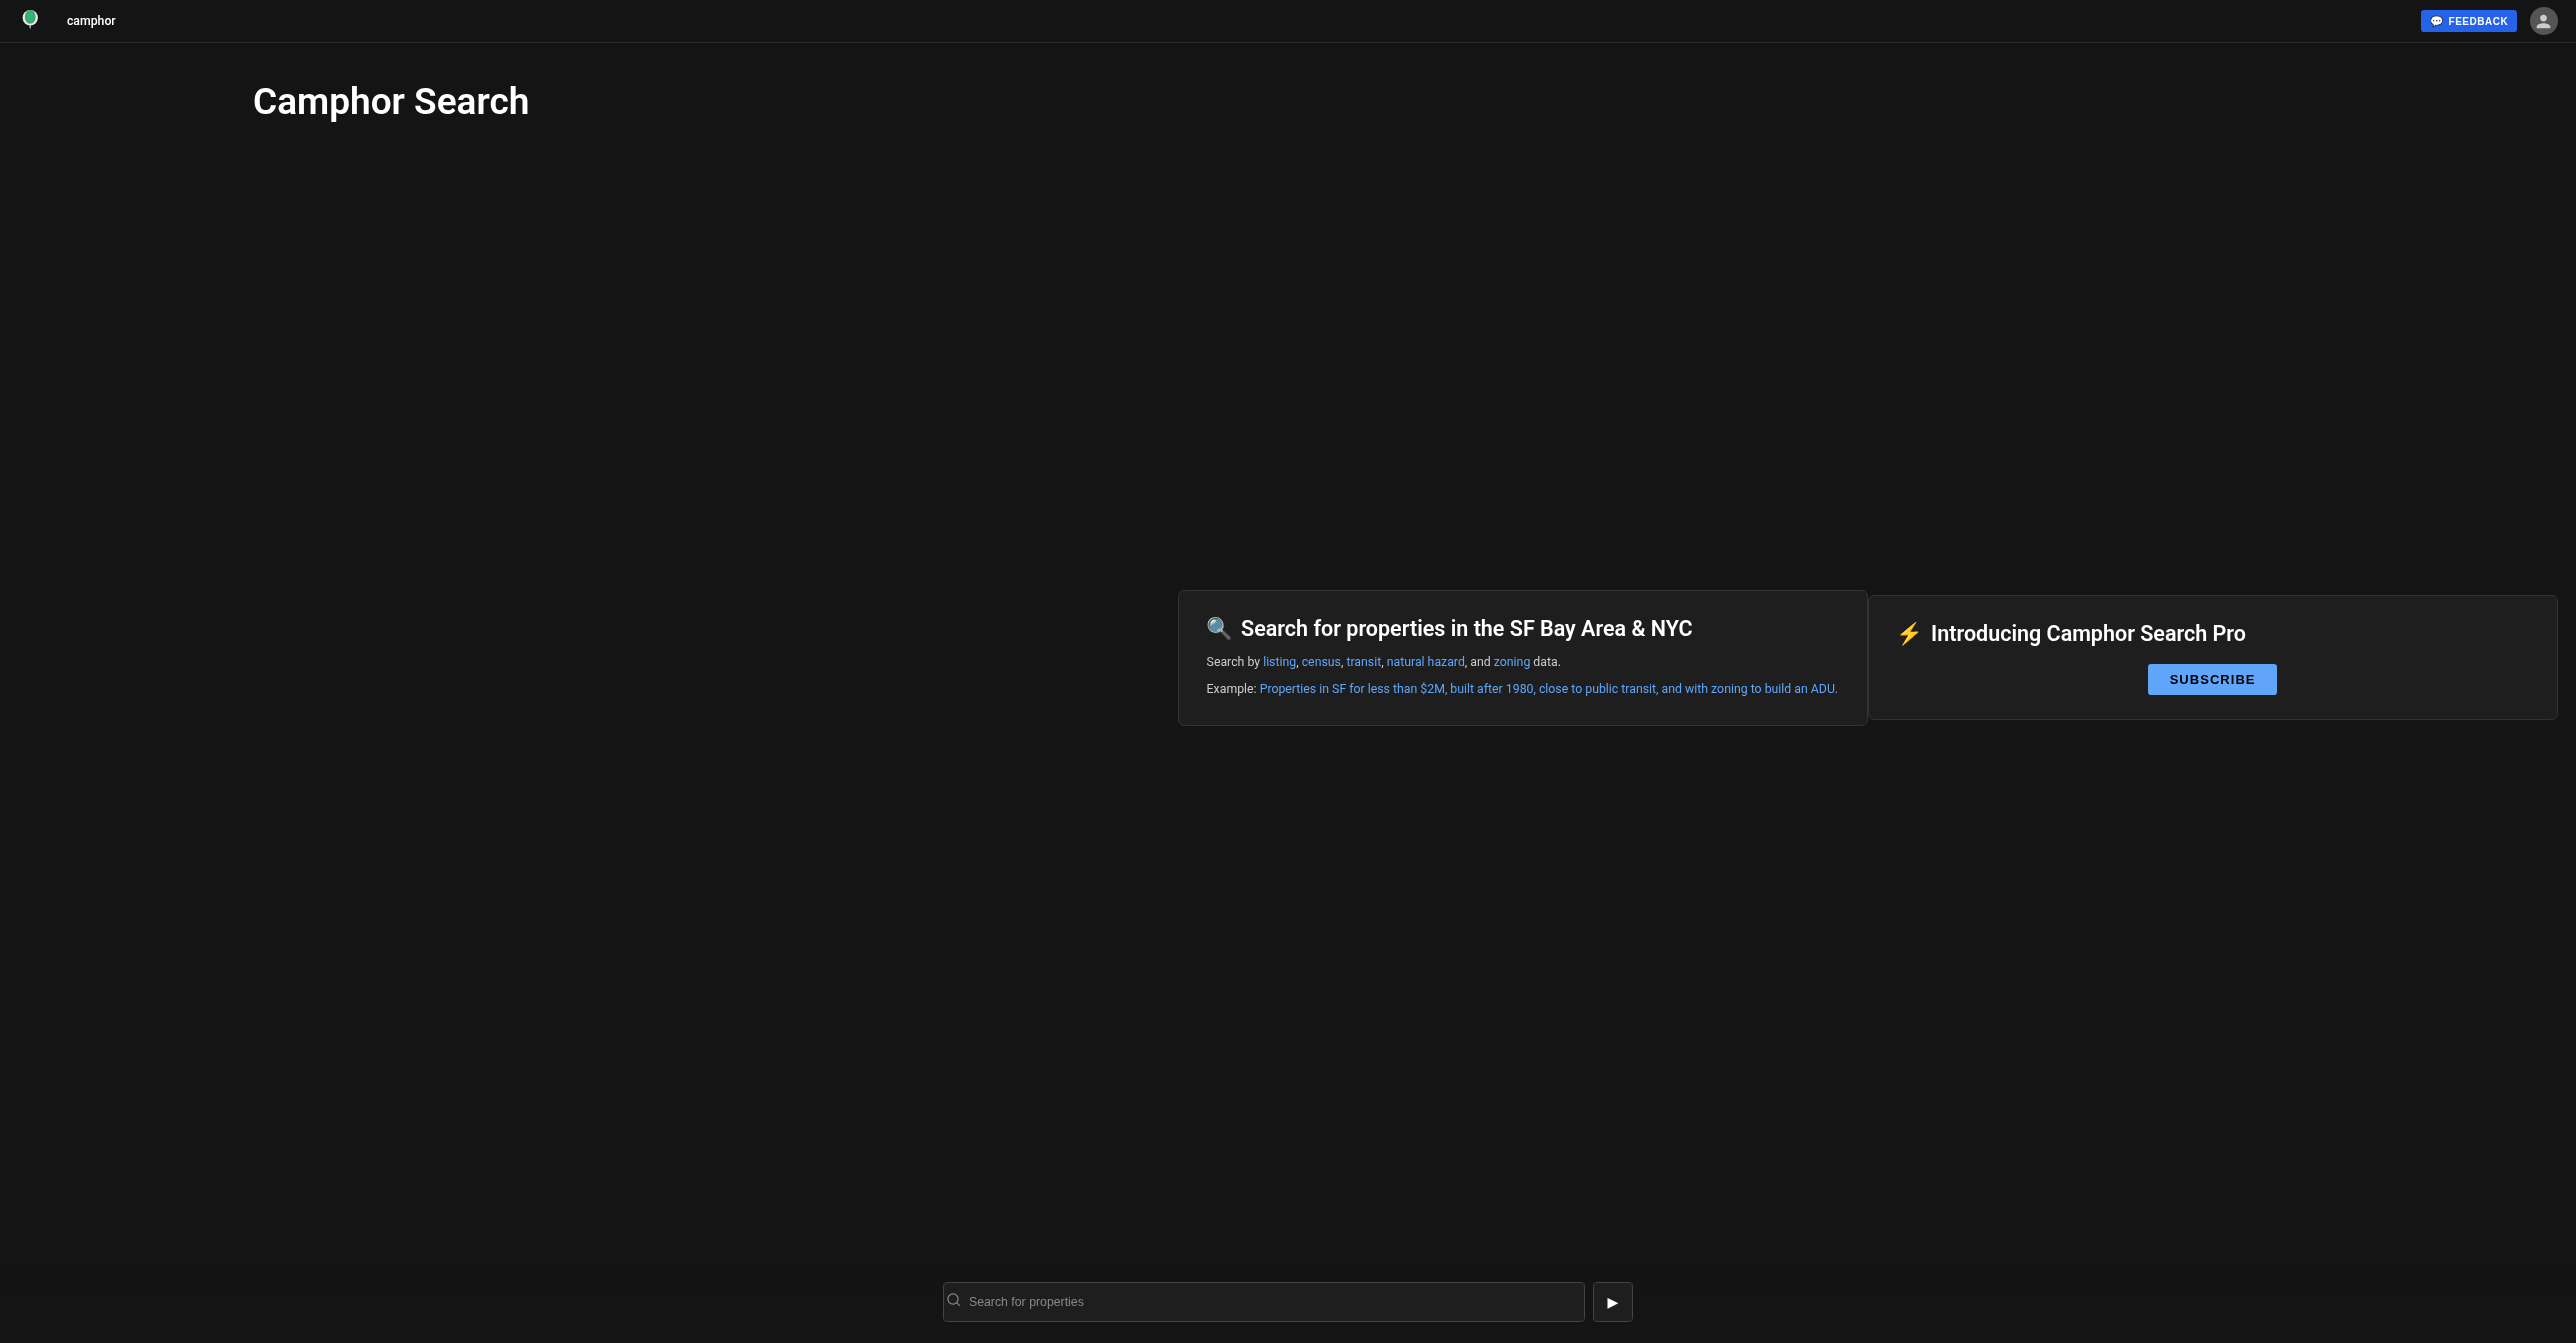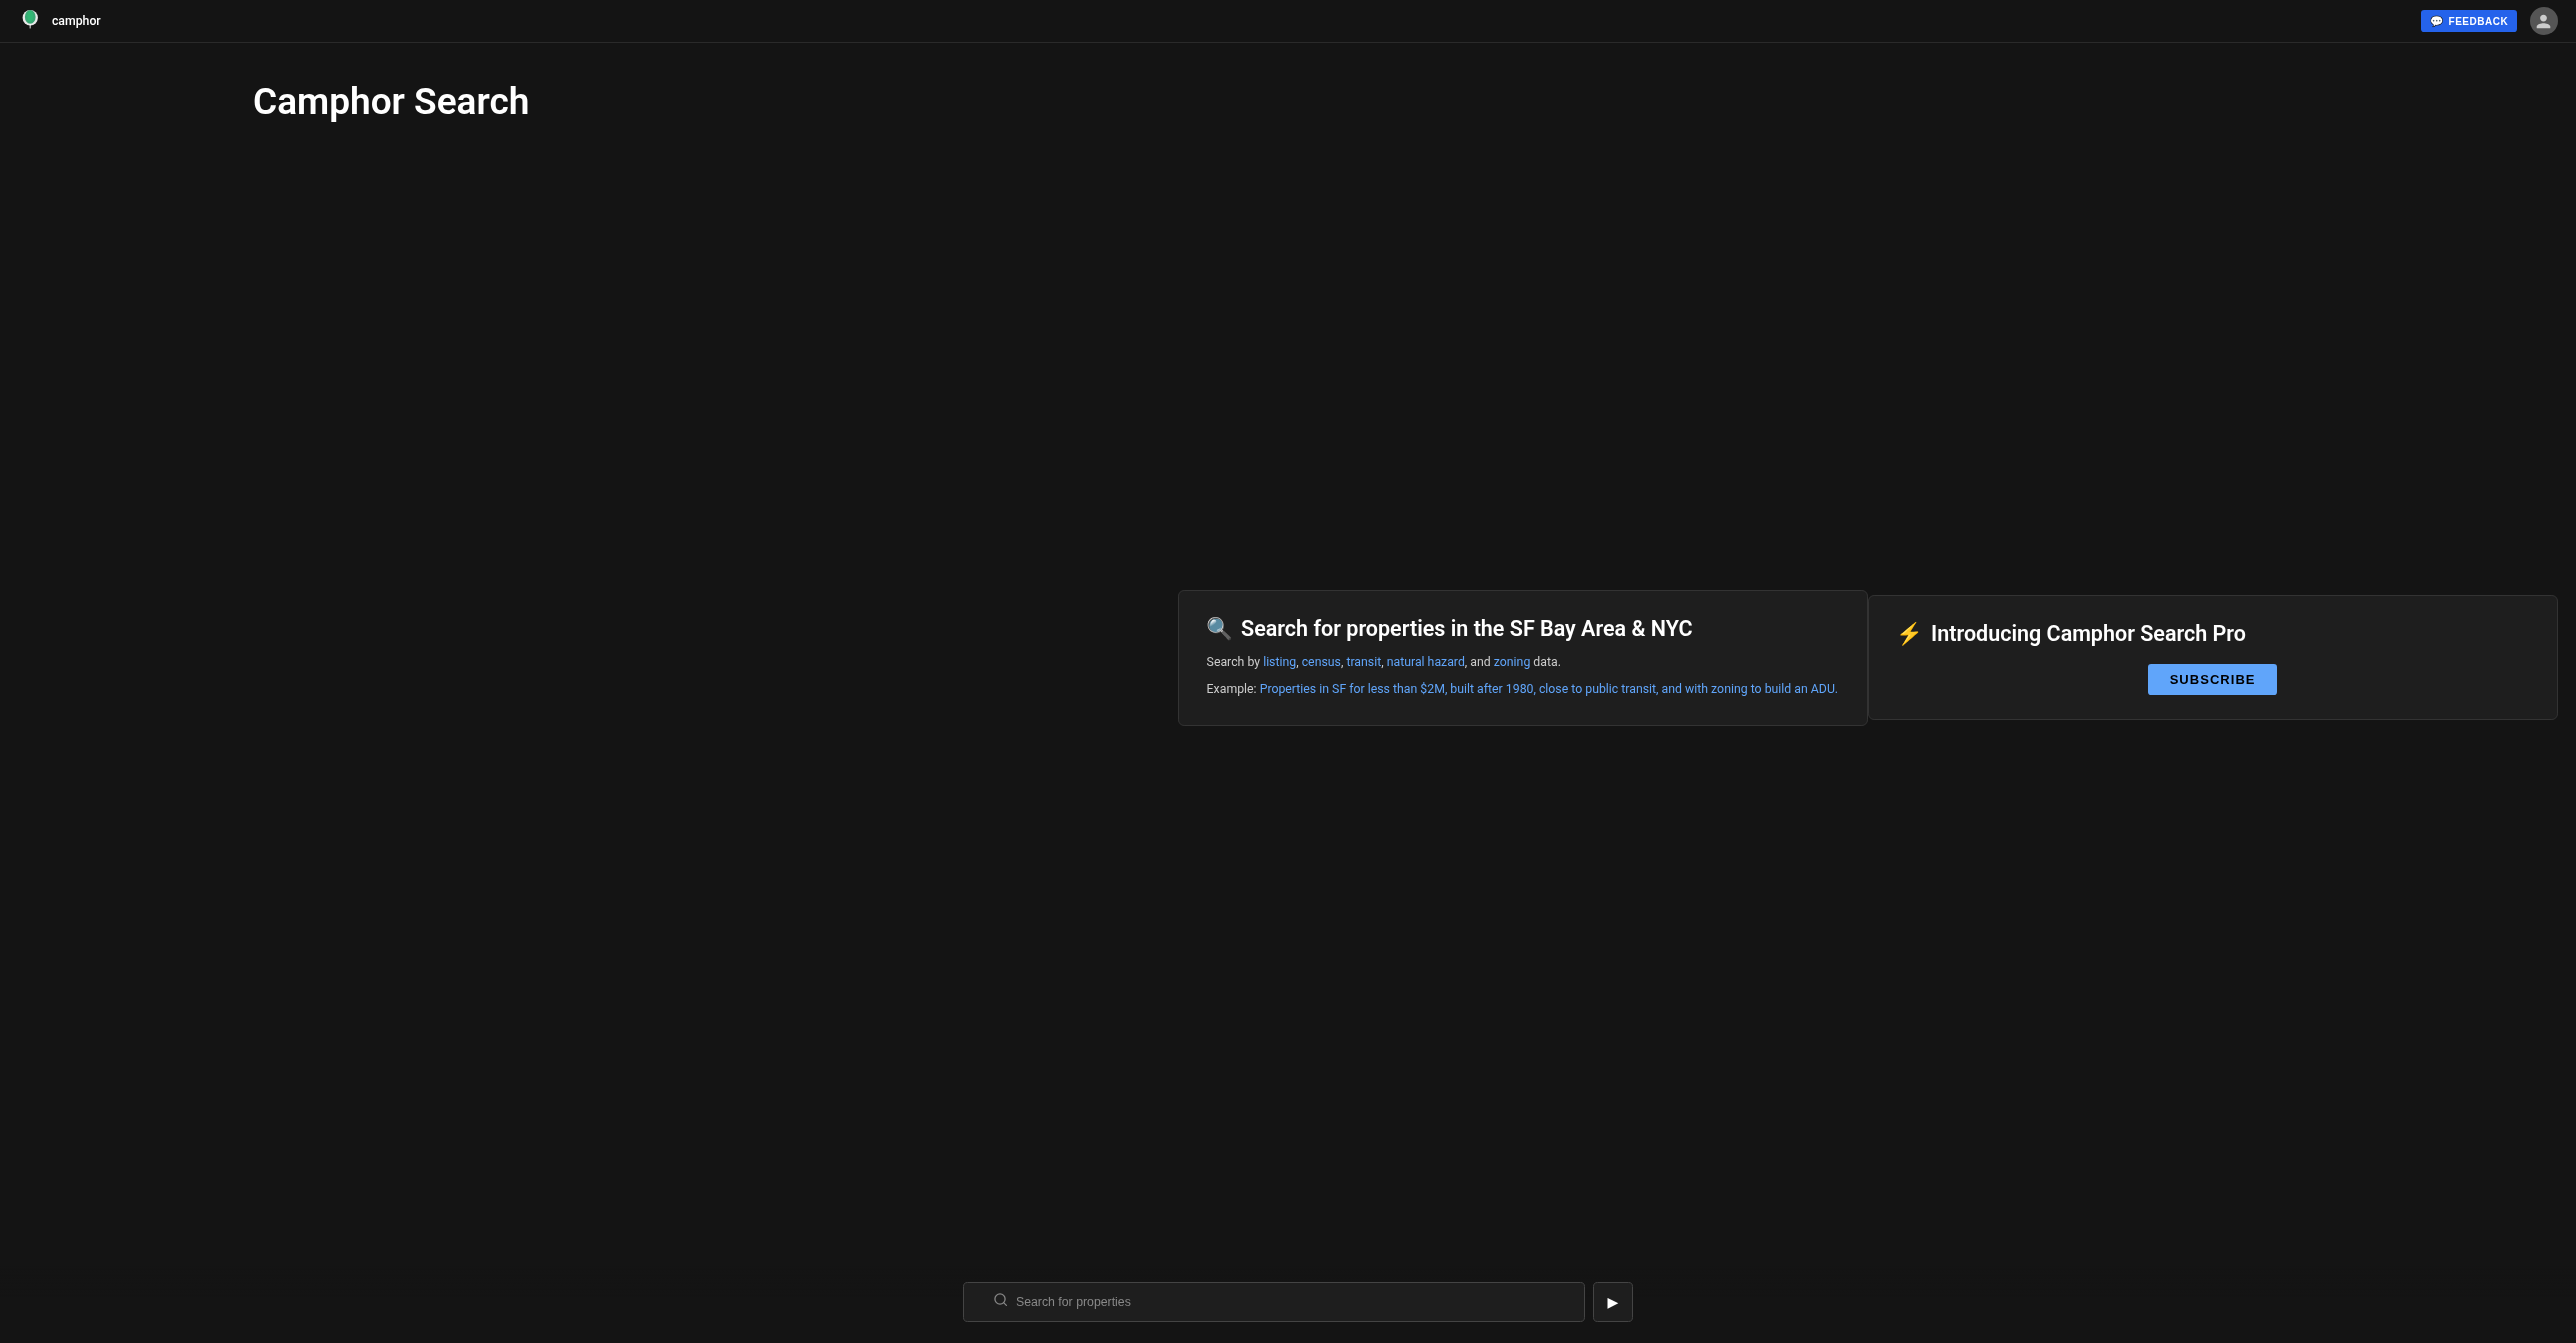--- a/index.html
+++ b/index.html
@@ -29,21 +29,21 @@
       position: fixed;
       top: 0;
       left: 0;
       right: 0;
       z-index: 100;
     }
 
     .navbar-left {
       display: flex;
       align-items: center;
-      gap: 9px;
+      gap: 24px;
       text-align: right;
     }
 
     .logo-icon {
       width: 24.5px;
       height: 24.5px;
     }
 
     .brand-name {
       font-size: 12.3px;
@@ -190,23 +190,22 @@
       gap: 7.7px;
     }
 
     .search-input-container {
       display: flex;
       align-items: center;
       flex: 1;
       background-color: #1e1e1e;
       border: 0.8px solid #444;
       border-radius: 4.6px;
-      padding: 0 29px;
+      padding: 0 2px;
       height: 40px;
-      margin-left: 20px;
     }
 
     .search-icon-svg {
       color: #888;
       margin-right: 7.7px;
       flex-shrink: 0;
     }
 
     .search-input {
       flex: 1;

